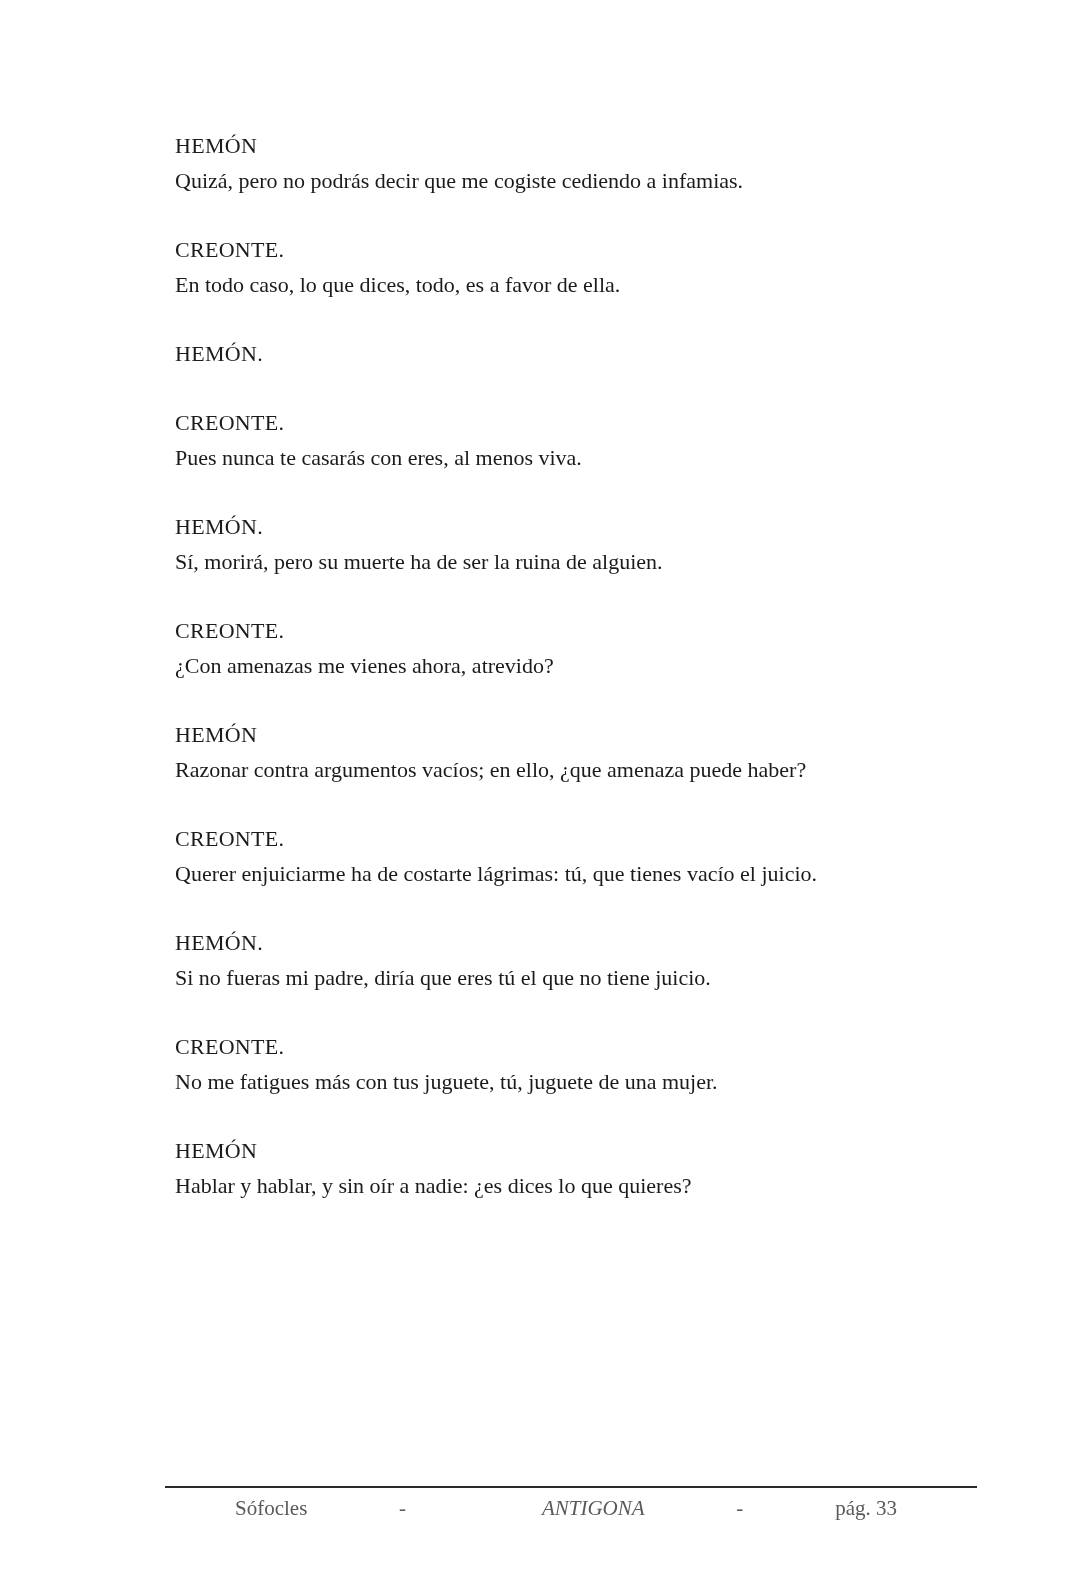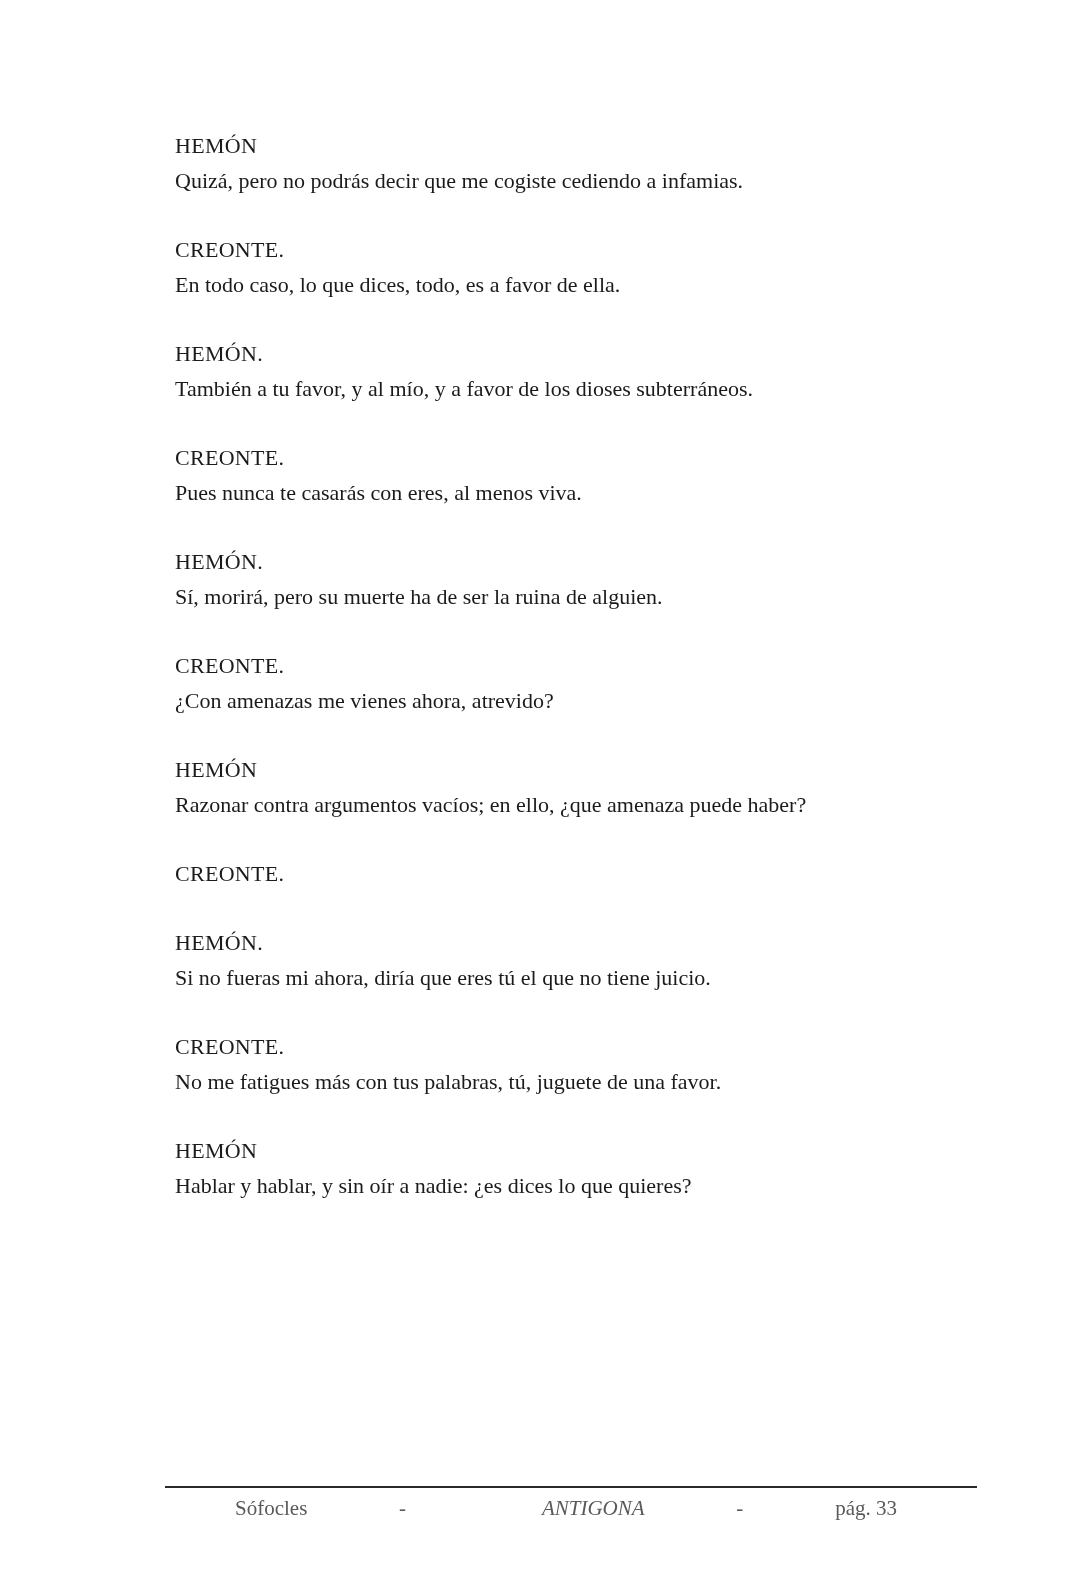--- a/index.html
+++ b/index.html
@@ -75,21 +75,20 @@
       <div class="line">Quizá, pero no podrás decir que me cogiste cediendo a infamias.</div>
     </div>
 
     <div class="dialogue-block">
       <div class="speaker">CREONTE.</div>
       <div class="line">En todo caso, lo que dices, todo, es a favor de ella.</div>
     </div>
 
     <div class="dialogue-block">
       <div class="speaker">HEMÓN.</div>
-      <div class="line">También a tu favor, y al mío, y a favor de los dioses subterráneos.</div>
     </div>
 
     <div class="dialogue-block">
       <div class="speaker">CREONTE.</div>
       <div class="line">Pues nunca te casarás con eres, al menos viva.</div>
     </div>
 
     <div class="dialogue-block">
       <div class="speaker">HEMÓN.</div>
       <div class="line">Sí, morirá, pero su muerte ha de ser la ruina de alguien.</div>
@@ -100,30 +99,31 @@
       <div class="line">¿Con amenazas me vienes ahora, atrevido?</div>
     </div>
 
     <div class="dialogue-block">
       <div class="speaker">HEMÓN</div>
       <div class="line">Razonar contra argumentos vacíos; en ello, ¿que amenaza puede haber?</div>
     </div>
 
     <div class="dialogue-block">
       <div class="speaker">CREONTE.</div>
+      <div class="line">Querer enjuiciarme ha de costarte lágrimas: tú, que tienes vacío el juicio.</div>
     </div>
 
     <div class="dialogue-block">
       <div class="speaker">HEMÓN.</div>
-      <div class="line">Si no fueras mi ahora, diría que eres tú el que no tiene juicio.</div>
+      <div class="line">Si no fueras mi padre, diría que eres tú el que no tiene juicio.</div>
     </div>
 
     <div class="dialogue-block">
       <div class="speaker">CREONTE.</div>
-      <div class="line">No me fatigues más con tus palabras, tú, juguete de una favor.</div>
+      <div class="line">No me fatigues más con tus juguete, tú, juguete de una mujer.</div>
     </div>
 
     <div class="dialogue-block">
       <div class="speaker">HEMÓN</div>
       <div class="line">Hablar y hablar, y sin oír a nadie: ¿es dices lo que quieres?</div>
     </div>
 
   </div>
 
   <div class="footer">

